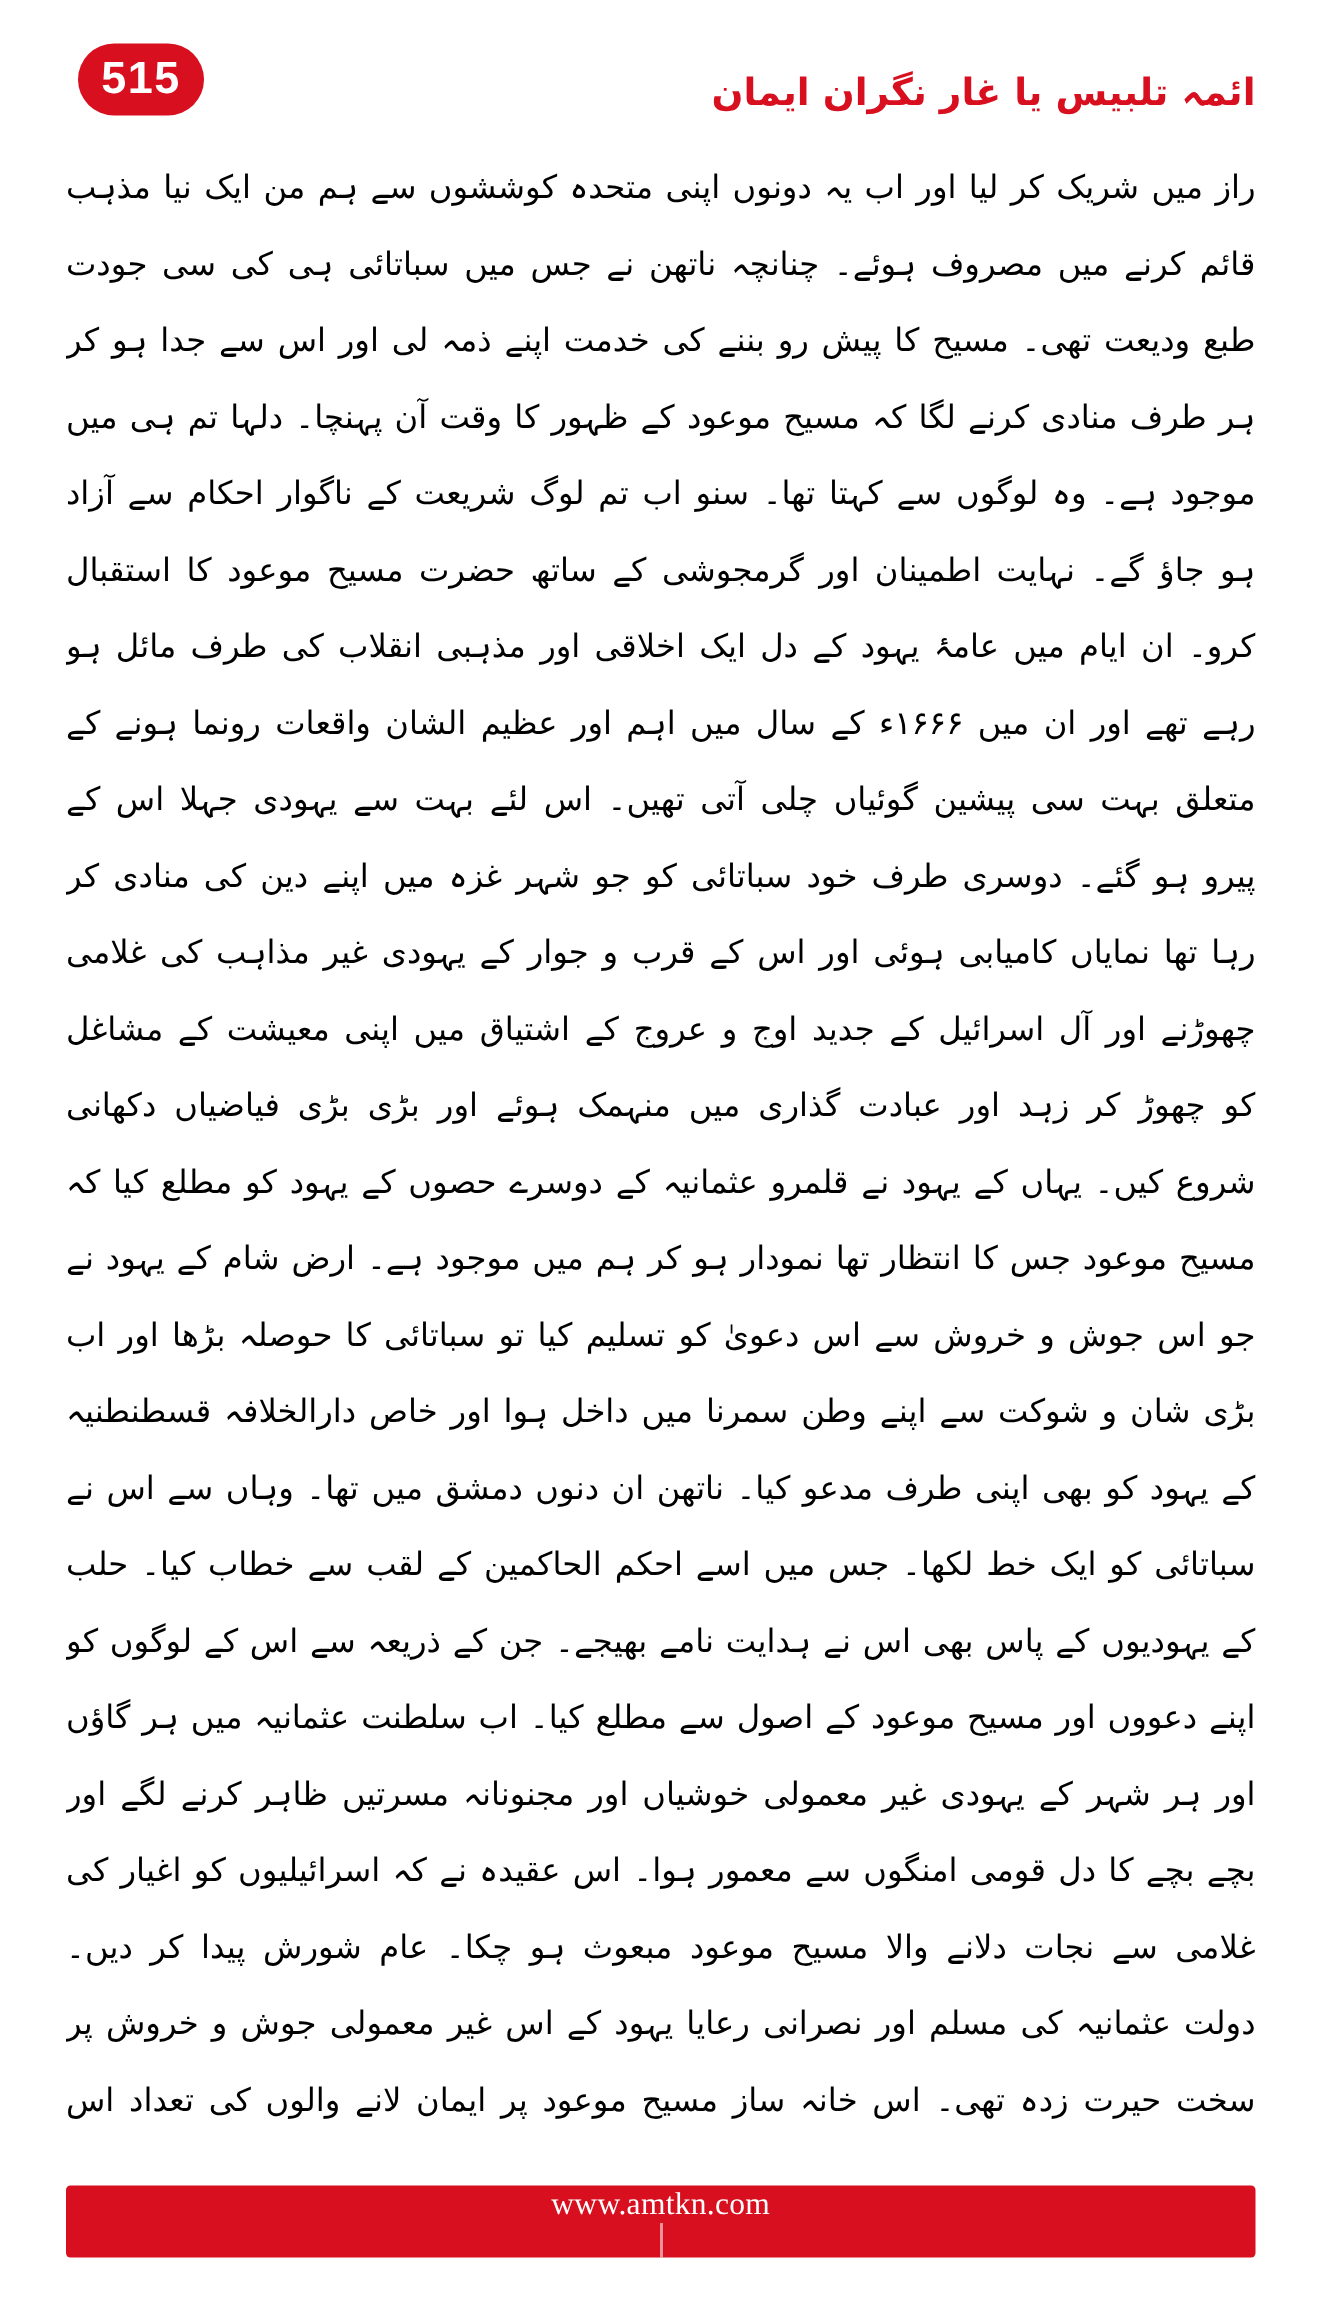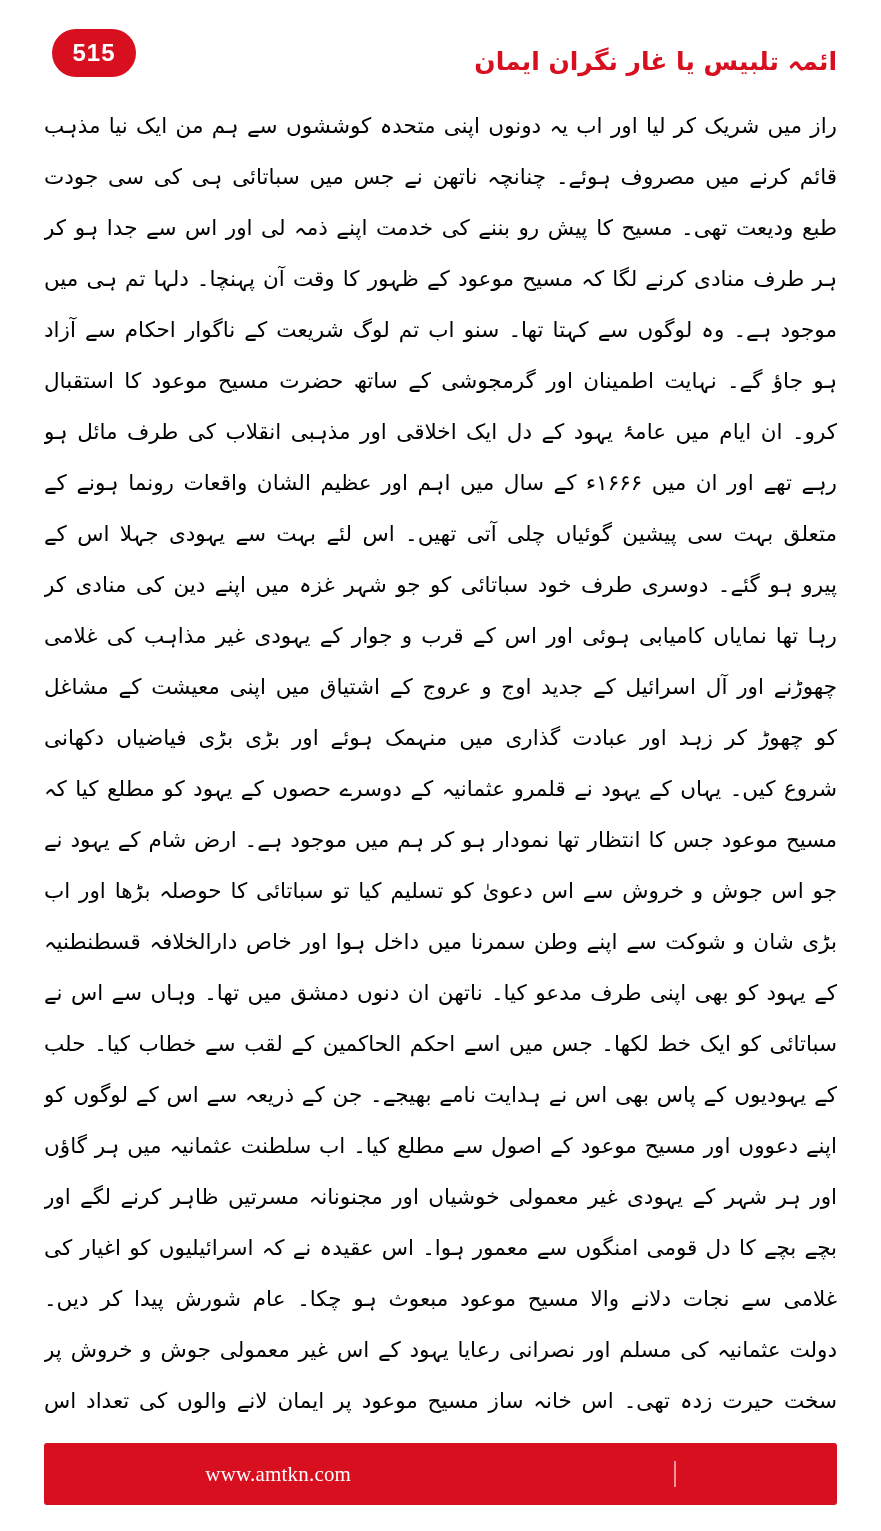--- a/index.html
+++ b/index.html
@@ -33,21 +33,21 @@
   }
   .page-number-badge {
     background: #d80f1f;
     color: #ffffff;
     width: 84px;
     height: 48px;
     border-radius: 24px;
     display: flex;
     align-items: center;
     justify-content: center;
-    font-size: 24px;
+    font-size: 30px;
     font-weight: bold;
     letter-spacing: 1px;
     font-family: "Liberation Sans", sans-serif;
   }
   .header-title {
     color: #d80f1f;
     font-size: 25px;
     font-weight: bold;
     direction: rtl;
     white-space: nowrap;
@@ -78,25 +78,25 @@
     text-align-last: justify;
     word-spacing: 1px;
   }
 
   
   .footer {
     position: absolute;
     left: 44px;
     right: 44px;
     bottom: 26px;
-    height: 62px;
+    height: 48px;
     background: #d80f1f;
     border-radius: 3px;
     display: flex;
-    flex-direction: row;
+    flex-direction: column;
     align-items: center;
     justify-content: space-around;
     color: #ffffff;
     font-family: "Liberation Serif", serif;
     direction: ltr;
   }
   .footer a, .footer span.footer-link {
     color: #ffffff;
     text-decoration: none;
     font-size: 21px;

